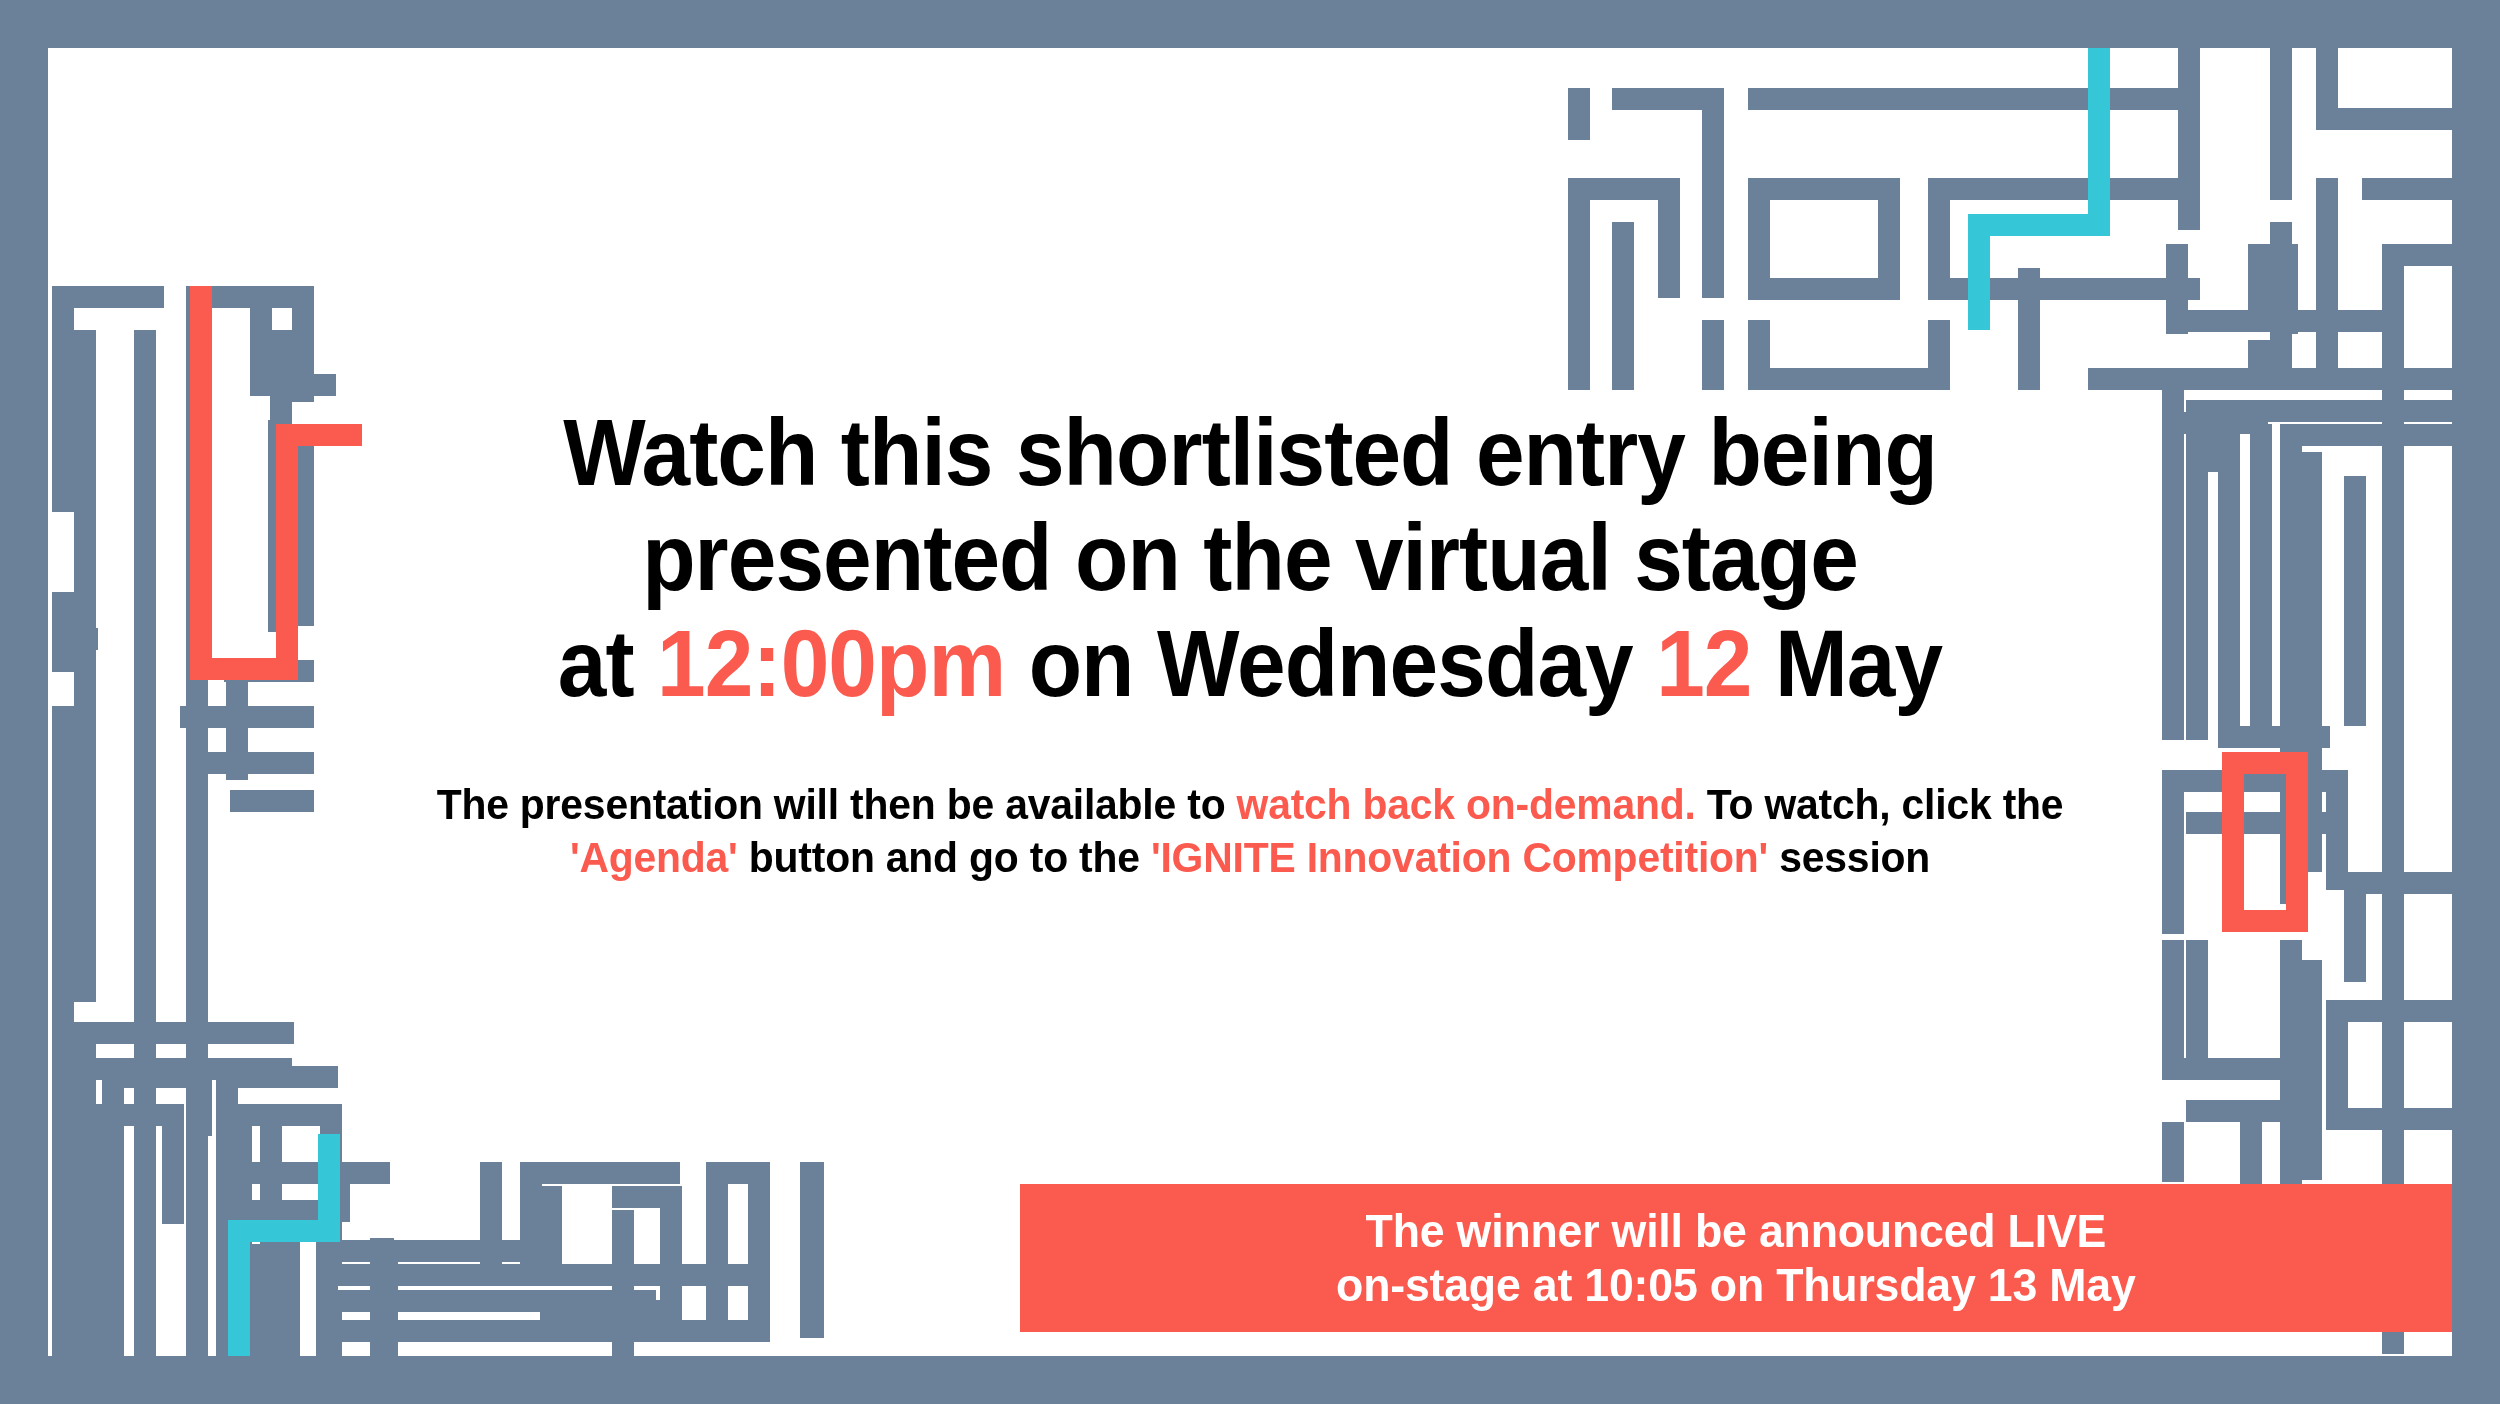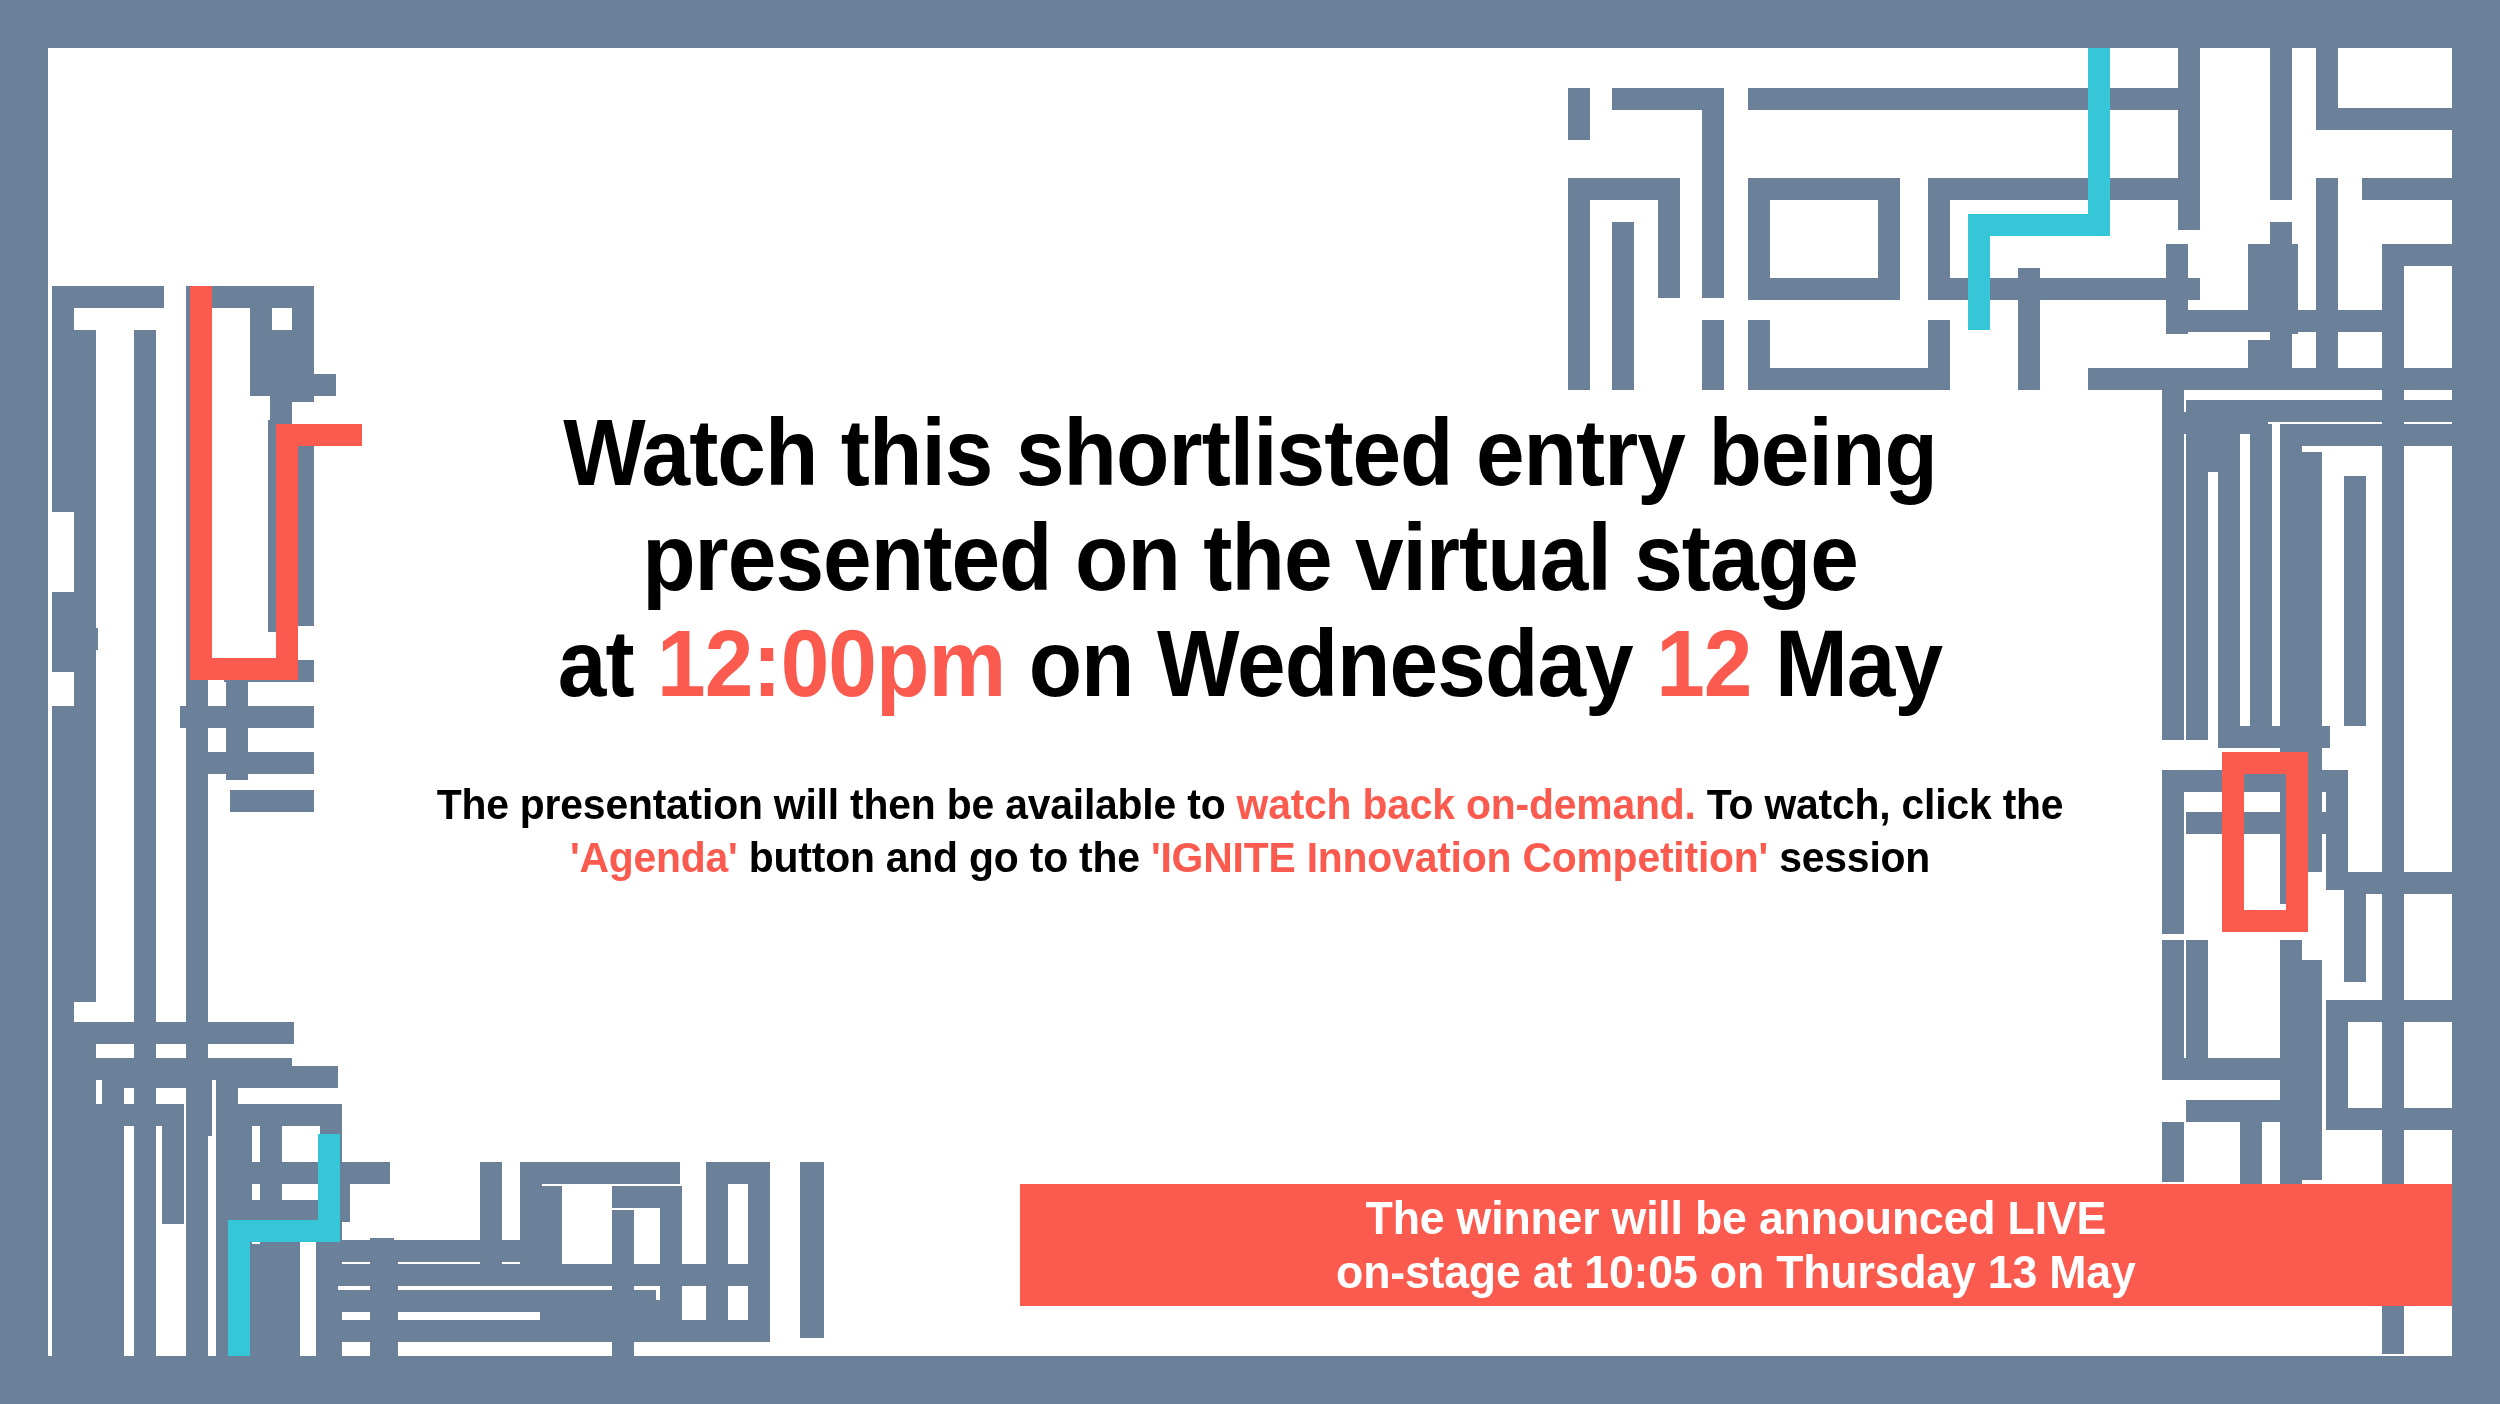--- a/index.html
+++ b/index.html
@@ -77,21 +77,21 @@
     transform-origin: center top;
   }
   .subline .accent { color: #FB5A4E; }
 
   
   .banner {
     position: absolute;
     left: 1020px;
     top: 1184px;
     width: 1432px;
-    height: 122px;
+    height: 148px;
     background: #FB5A4E;
     display: flex;
     align-items: center;
     justify-content: center;
   }
   .banner-text {
     font-family: "Liberation Sans Narrow", "Liberation Sans", sans-serif;
     font-weight: bold;
     font-size: 47px;
     line-height: 1.14;

